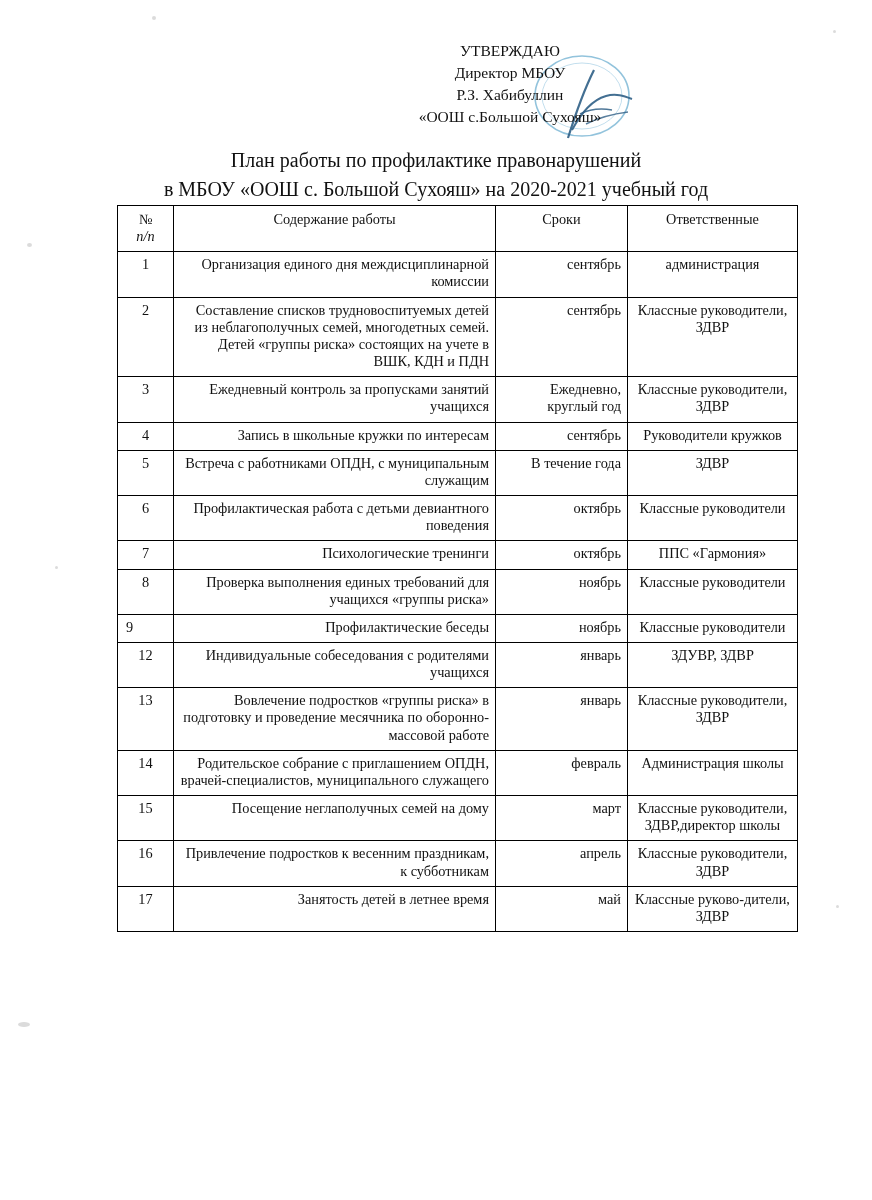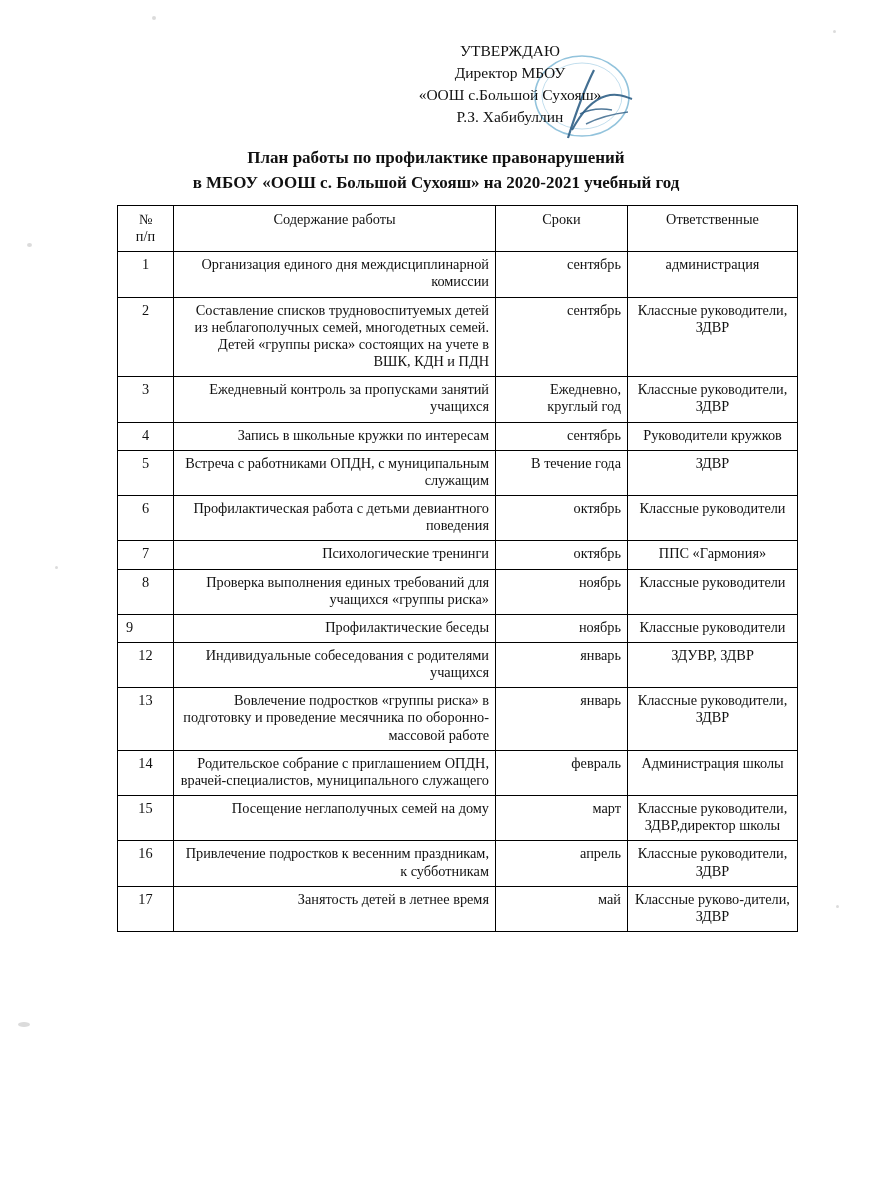--- a/index.html
+++ b/index.html
@@ -57,22 +57,22 @@
     pointer-events: none;
   }
 
   
   .title {
     position: absolute;
     top: 146px;
     left: 0;
     width: 872px;
     text-align: center;
-    font-weight: bold;
-    font-size: 17px;
+    font-weight: normal;
+    font-size: 20px;
     line-height: 1.45;
   }
 
   
   .table-wrap {
     position: absolute;
     top: 205px;
     left: 117px;
     width: 680px;
   }
@@ -101,21 +101,21 @@
 
   td.num {
     text-align: center;
     padding-top: 5px;
   }
   td.content { text-align: right; }
   td.terms { text-align: right; padding-left: 8px; }
   td.resp { text-align: center; padding-left: 8px; }
 
   .hdr-num-l1 { display: block; }
-  .hdr-num-l2 { display: block; }
+  .hdr-num-l2 { display: block; font-style: italic; }
 </style>
 </head>
 <body>
 
 <div class="page">
 
   <div class="speck" style="left:152px;top:16px;width:4px;height:4px;"></div>
   <div class="speck" style="left:833px;top:30px;width:3px;height:3px;"></div>
   <div class="speck" style="left:27px;top:243px;width:5px;height:4px;"></div>
   <div class="speck" style="left:18px;top:1022px;width:12px;height:5px;"></div>
@@ -127,22 +127,22 @@
     <ellipse cx="62" cy="44" rx="40" ry="33" fill="none" stroke="#9ecbe2" stroke-width="0.9" opacity="0.7"></ellipse>
     <path d="M48 86 C58 54, 66 34, 74 18" fill="none" stroke="#2f5f86" stroke-width="2.2" opacity="0.9"></path>
     <path d="M52 78 C62 60, 72 48, 86 44 C96 41, 104 44, 112 47" fill="none" stroke="#2f5f86" stroke-width="2" opacity="0.9"></path>
     <path d="M60 62 C70 57, 80 56, 92 58" fill="none" stroke="#2f5f86" stroke-width="1.5" opacity="0.85"></path>
     <path d="M66 72 C78 66, 92 62, 108 60" fill="none" stroke="#2f5f86" stroke-width="1.4" opacity="0.8"></path>
   </svg>
 
   <div class="approve-block">
     <div>УТВЕРЖДАЮ</div>
     <div>Директор МБОУ</div>
+    <div>Р.З. Хабибуллин</div>
     <div>«ООШ  с.Большой Сухояш»</div>
-    <div>Р.З. Хабибуллин</div>
   </div>
 
   <div class="title">
     <div>План работы по профилактике правонарушений</div>
     <div>в МБОУ «ООШ с. Большой Сухояш»  на 2020-2021 учебный год</div>
   </div>
 
   <div class="table-wrap">
     <table class="plan">
       <colgroup>

